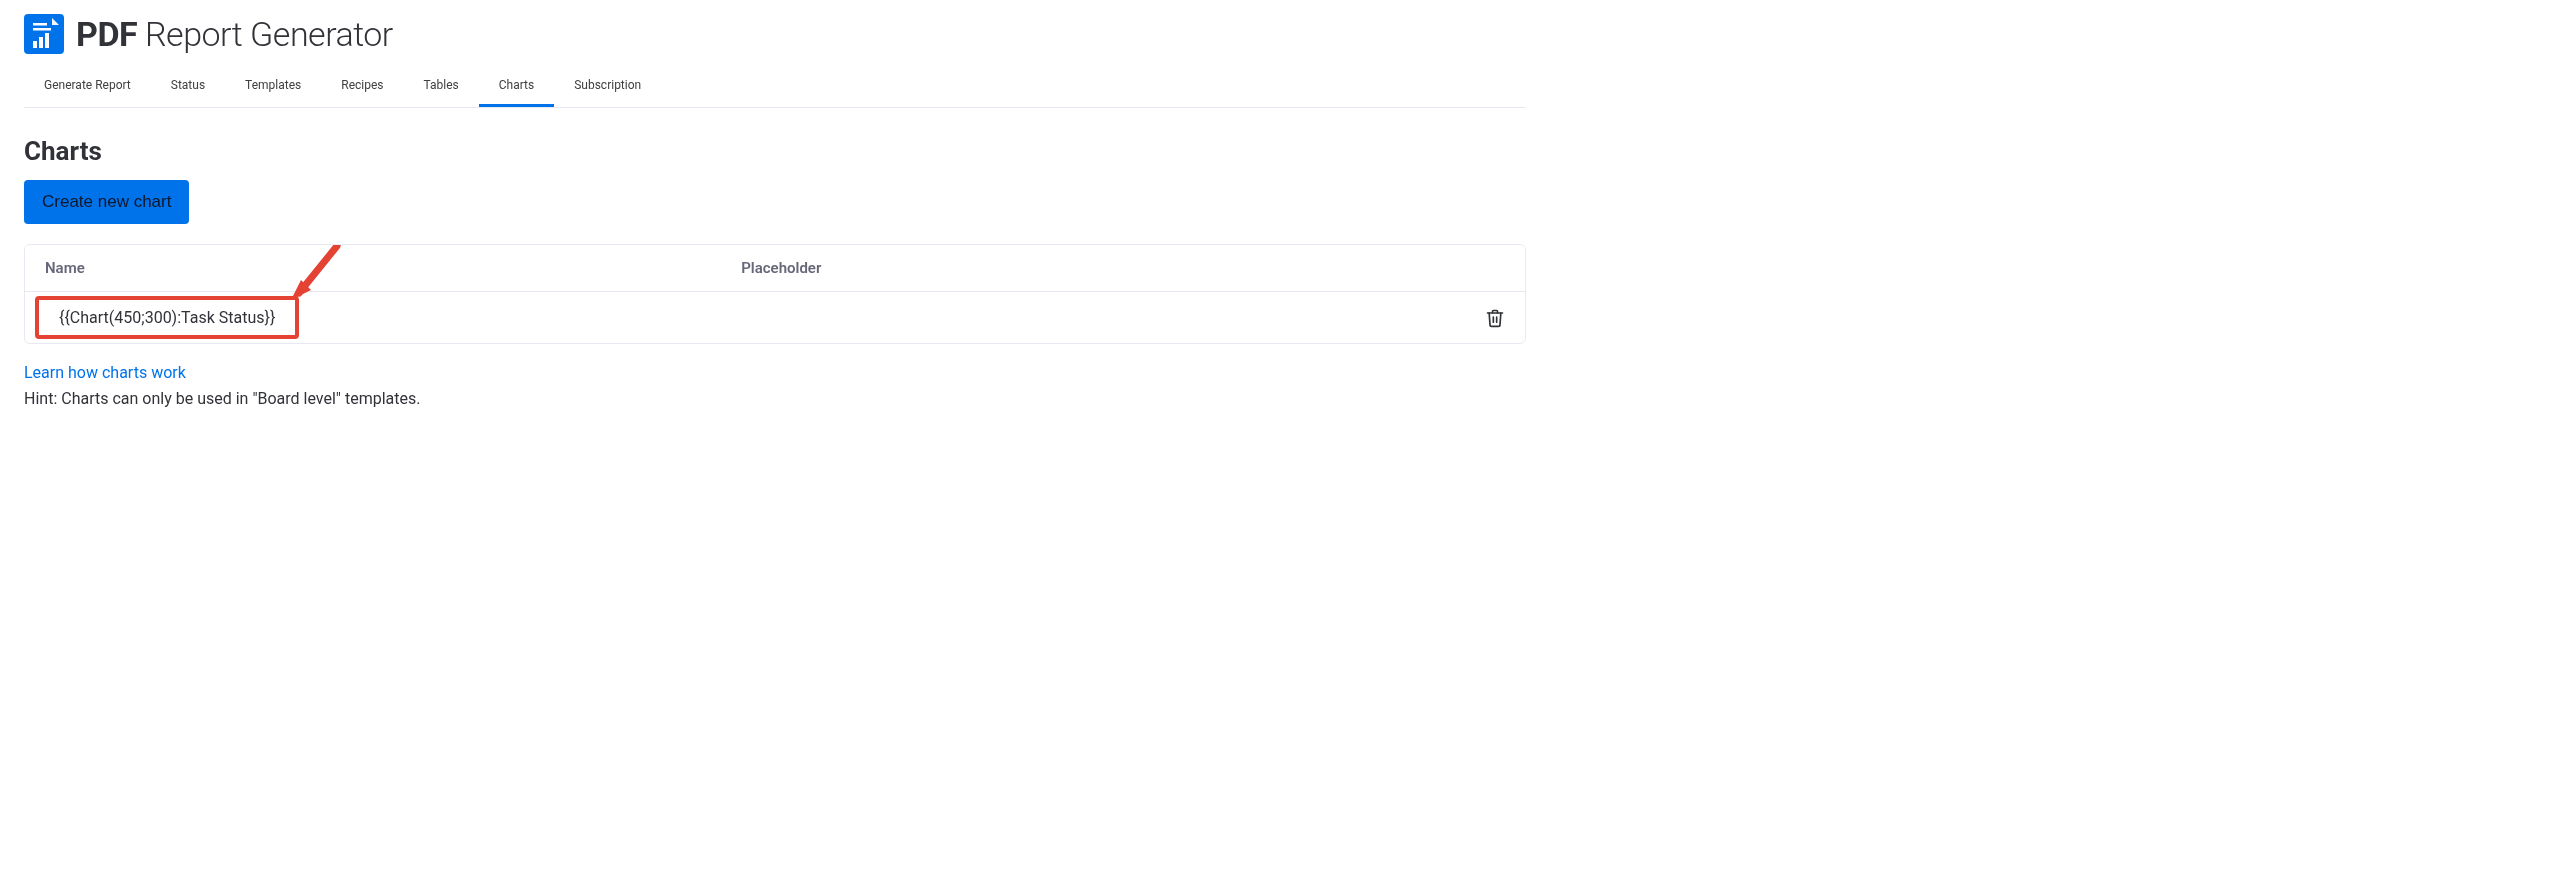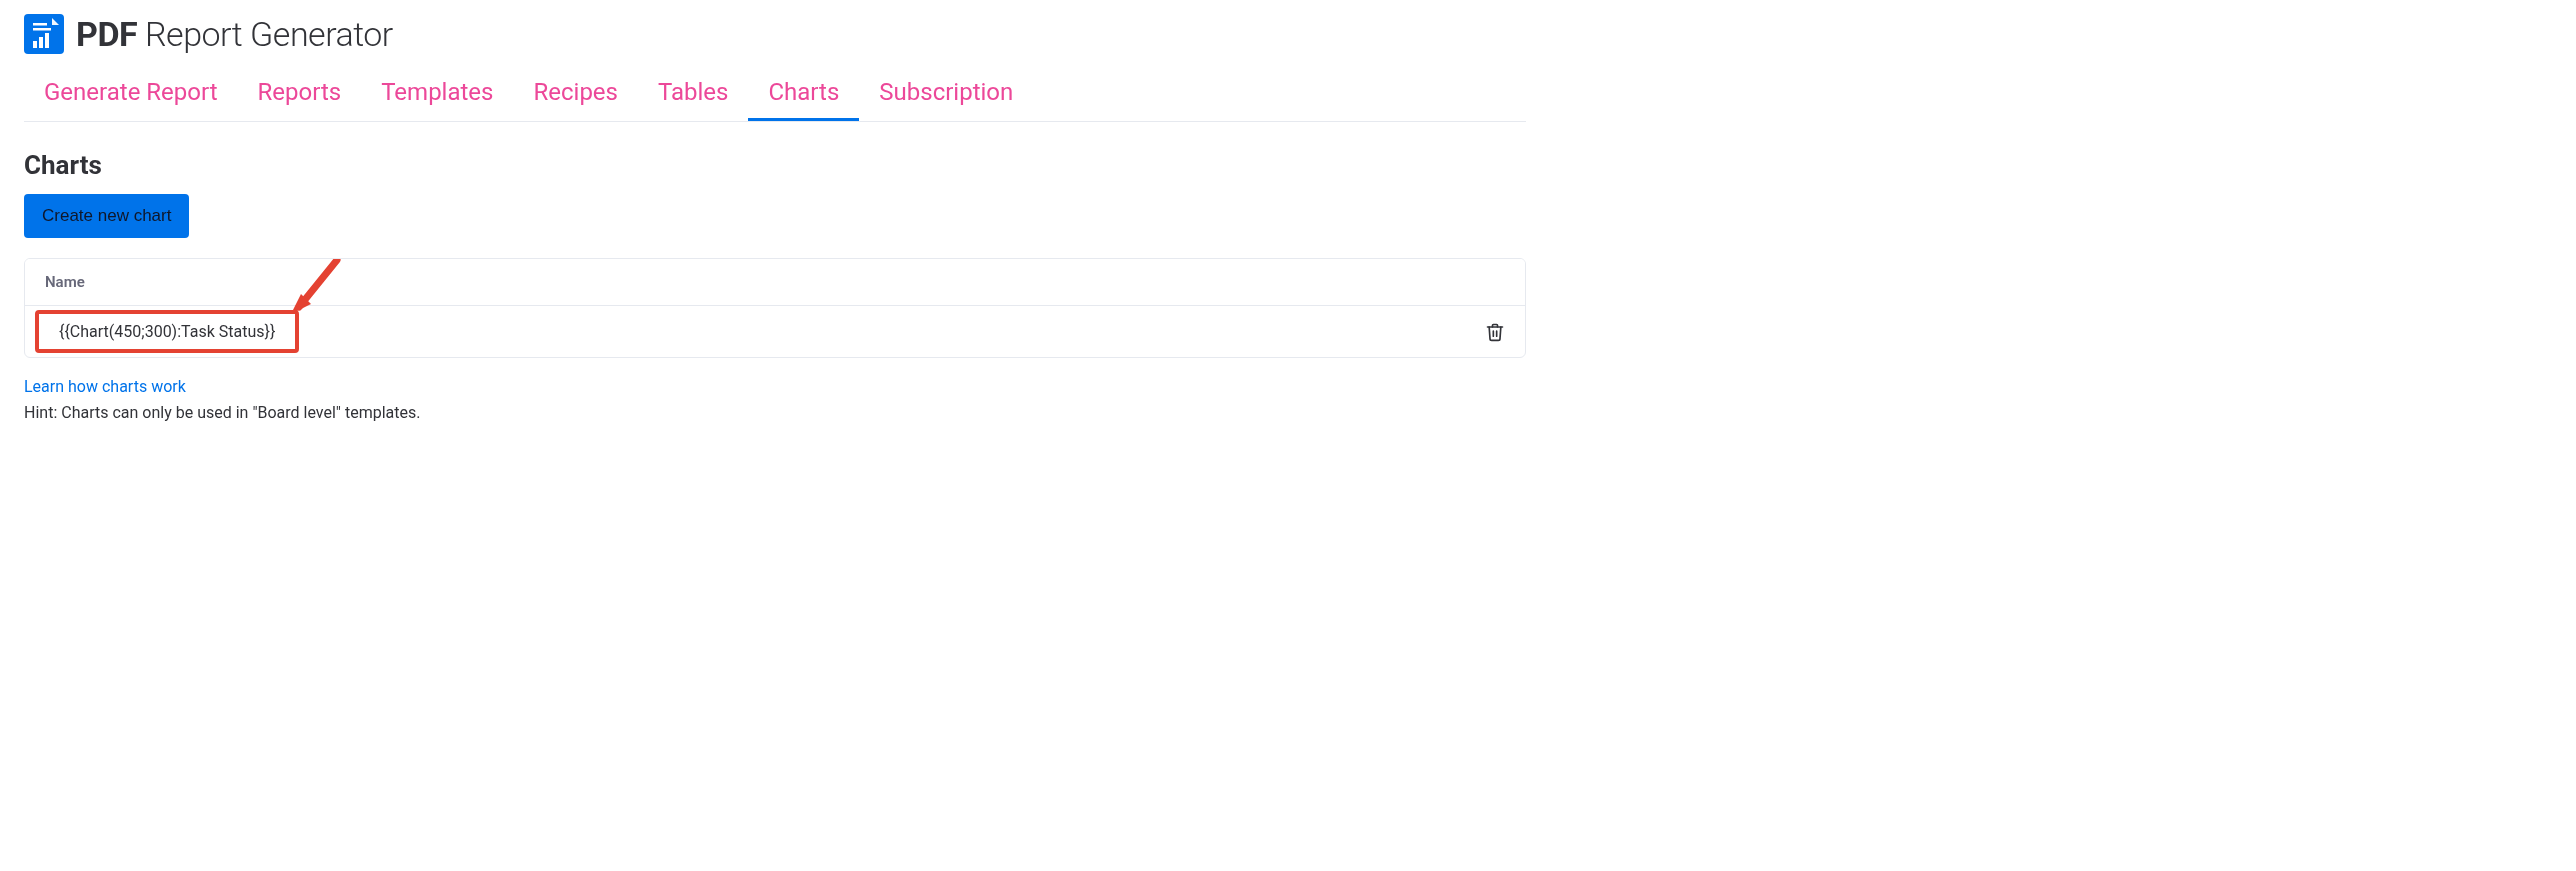--- a/index.html
+++ b/index.html
@@ -36,22 +36,22 @@
       font-weight: 700;
     }
     .tabs {
       display: flex;
       gap: 0;
       border-bottom: 1px solid #e6e9ef;
       margin-bottom: 28px;
     }
     .tab {
       padding: 12px 20px;
-      font-size: 24px;
-      color: #ec4899;
+      font-size: 12px;
+      color: #404040;
       cursor: pointer;
       border-bottom: 3px solid transparent;
       user-select: none;
     }
     .tab.active {
       border-bottom: 3px solid #0073ea;
       font-weight: 400;
     }
     .page-title {
       font-size: 26px;
@@ -162,38 +162,39 @@
     </svg>
   </span>
   <h1 class="app-title">
     <span class="bold">PDF</span><span> Report Generator</span>
   </h1>
 </div>
 
 
 <div class="tabs">
   <div class="tab">Generate Report</div>
-  <div class="tab">Reports</div>
+  <div class="tab">Status</div>
   <div class="tab">Templates</div>
   <div class="tab">Recipes</div>
   <div class="tab">Tables</div>
   <div class="tab active">Charts</div>
   <div class="tab">Subscription</div>
 </div>
 
 
 <h2 class="page-title">Charts</h2>
 
 
 <button class="btn-primary">Create new chart</button>
 
 
 <div class="table">
   <div class="table-header">
     <div class="col-name">Name</div>
+    <div class="col-placeholder">Placeholder</div>
     <div class="col-actions"></div>
   </div>
   <div class="table-row">
     <div class="col-placeholder">
       <span class="highlight-box">
         <span>{{Chart(450;300):Task Status}}</span>
       </span>
       <span class="arrow-annotation">
         <svg width="60" height="70" viewBox="0 0 60 70">
           <defs>

